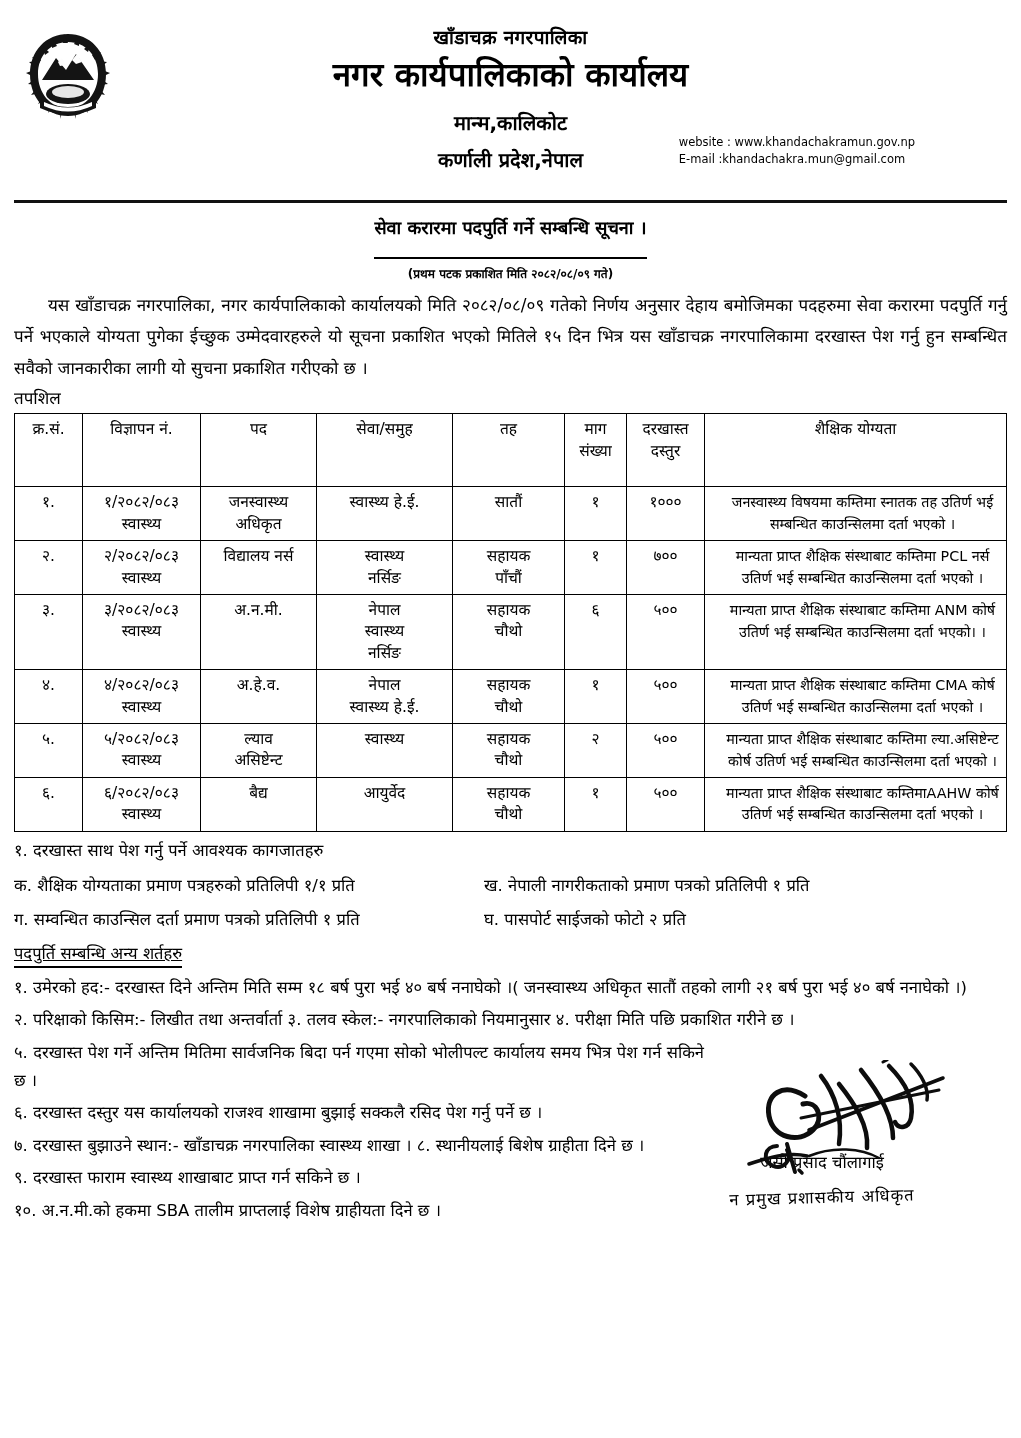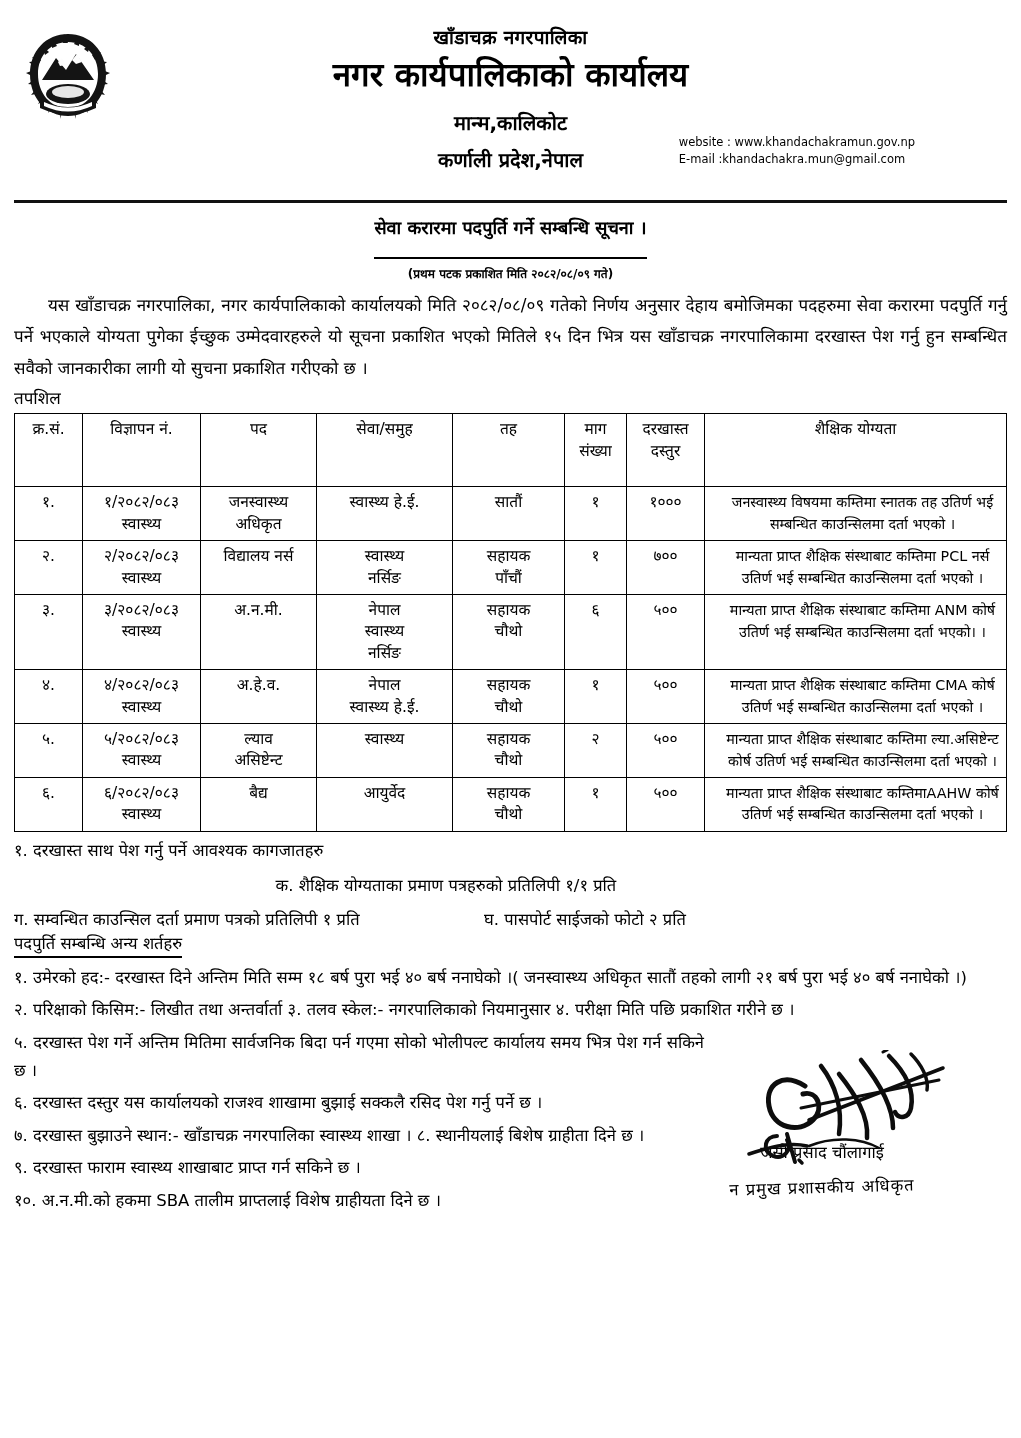--- a/index.html
+++ b/index.html
@@ -160,24 +160,26 @@
     line-height: 1.55;
     margin-top: 9px;
     display: flex;
     justify-content: center;
   }
   .doc-line .col-a { width: 470px; flex: 0 0 470px; }
   .doc-line .col-b { flex: 1; }
 
   .sect-head-underline {
     font-size: 16.5px;
+    margin-top: 10px;
     display: inline-block;
     border-bottom: 2px solid #000;
     line-height: 1.35;
     padding-bottom: 1px;
+    text-decoration: underline;
   }
 
   .cond {
     font-size: 16.5px;
     line-height: 1.72;
     margin-top: 6px;
     text-align: justify;
   }
   .cond.tight { margin-top: 4px; }
 
@@ -460,20 +462,21 @@
         <td>५००</td>
         <td class="qual">मान्यता प्राप्त शैक्षिक संस्थाबाट कम्तिमाAAHW  कोर्ष उतिर्ण भई सम्बन्धित काउन्सिलमा दर्ता भएको ।</td>
       </tr>
     </tbody>
   </table>
 
   <div class="sect-head">१. दरखास्त साथ पेश गर्नु पर्ने आवश्यक कागजातहरु</div>
 
   <div class="doc-line">
     <div class="col-a">क. शैक्षिक योग्यताका प्रमाण पत्रहरुको प्रतिलिपी  १/१ प्रति</div>
+    <div class="col-b">ख. नेपाली नागरीकताको प्रमाण पत्रको प्रतिलिपी १ प्रति</div>
   </div>
   <div class="doc-line">
     <div class="col-a">ग. सम्वन्धित काउन्सिल दर्ता प्रमाण पत्रको प्रतिलिपी   १ प्रति</div>
     <div class="col-b">घ. पासपोर्ट साईजको फोटो  २ प्रति</div>
   </div>
 
   <div><span class="sect-head-underline">पदपुर्ति सम्बन्धि अन्य शर्तहरु</span></div>
 
   <div class="bottom-area">
 

